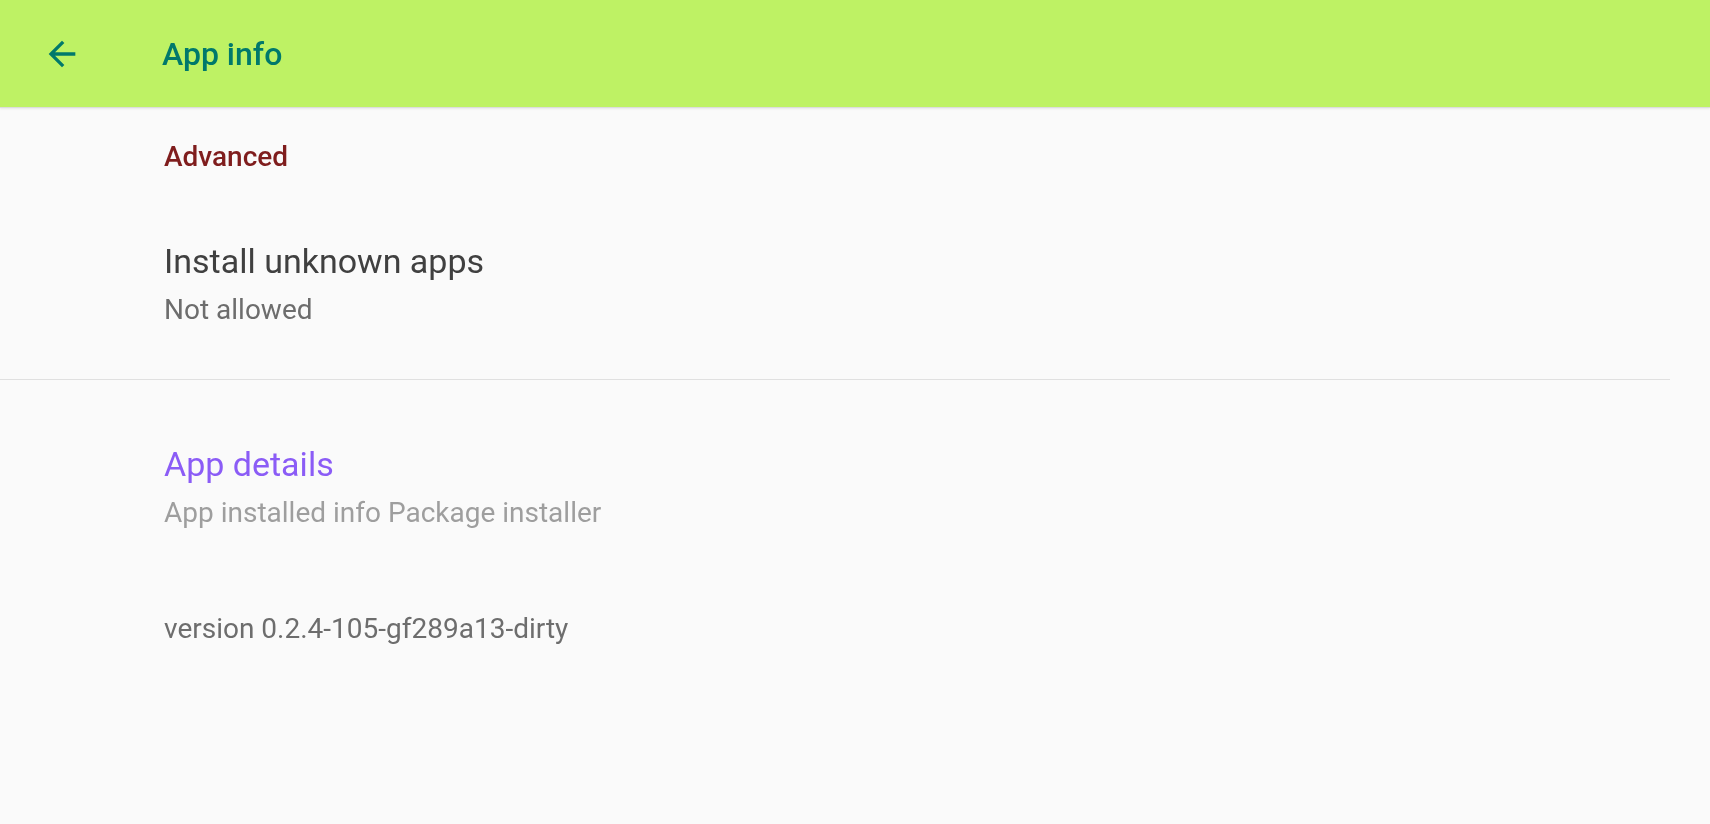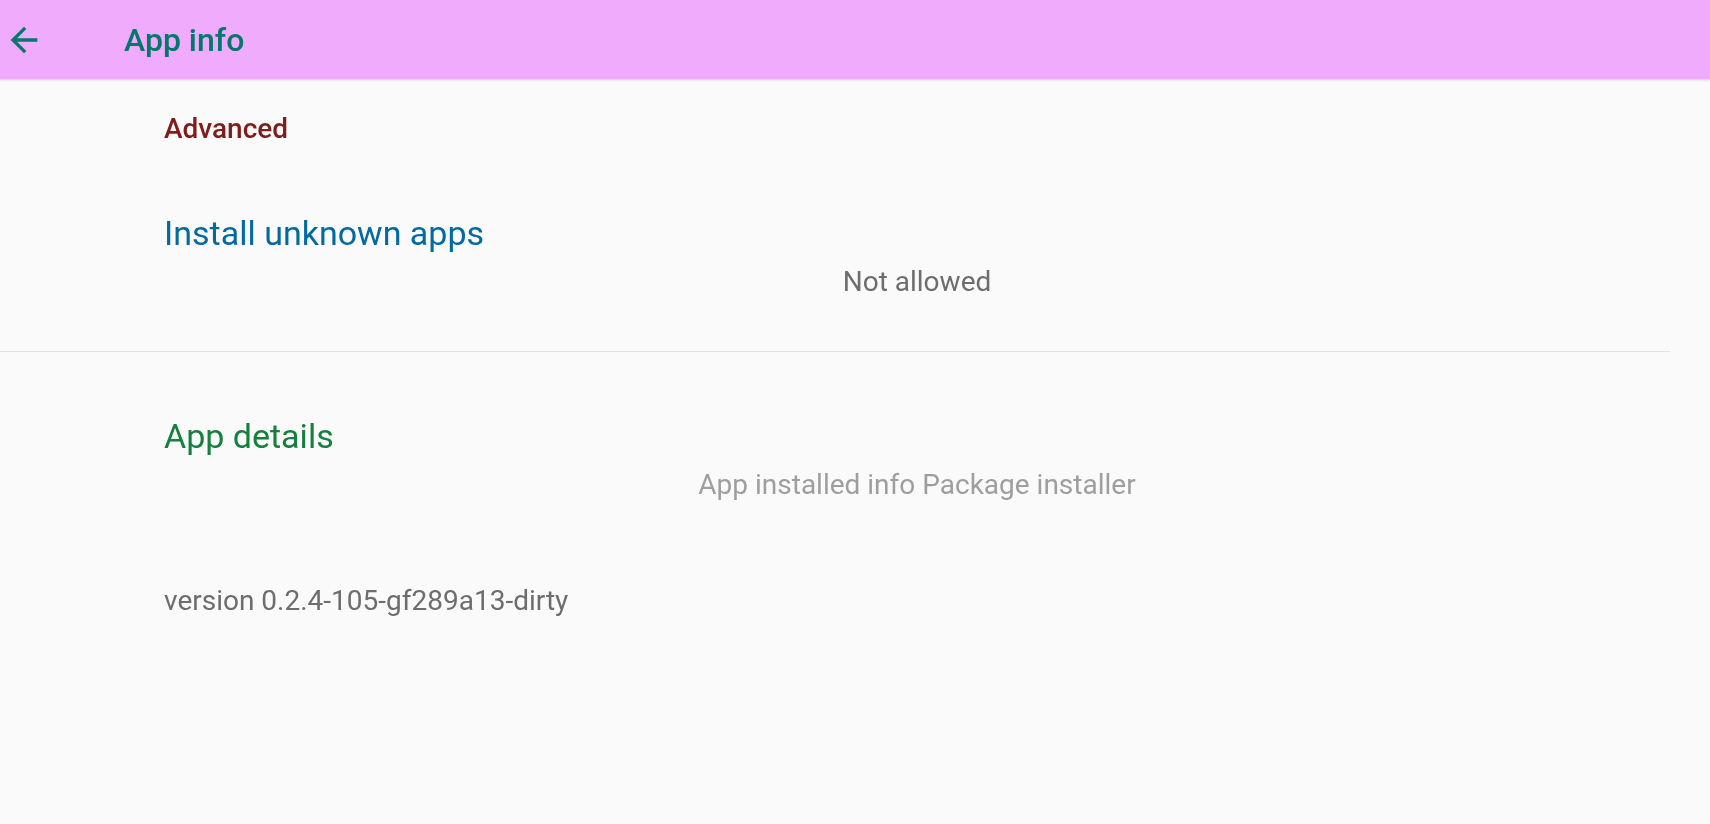--- a/index.html
+++ b/index.html
@@ -8,24 +8,25 @@
       box-sizing: border-box;
     }
     body {
       font-family: 'Roboto', -apple-system, BlinkMacSystemFont, 'Segoe UI', sans-serif;
       background: #fafafa;
       width: 1710px;
       height: 824px;
       overflow: hidden;
     }
     .header {
-      background: #f0abfc;
-      height: 80px;
+      background: #bef264;
+      height: 108px;
       display: flex;
       align-items: center;
+      padding-left: 38px;
       border-bottom: 1px solid #dcdcdc;
       box-shadow: 0 1px 2px rgba(0,0,0,0.08);
       position: relative;
       z-index: 2;
     }
     .back-arrow {
       width: 48px;
       height: 48px;
       display: flex;
       align-items: center;
@@ -71,35 +72,34 @@
     }
     .list-item.app-details {
       padding-top: 62px;
       padding-bottom: 36px;
     }
     .list-item.version {
       padding-top: 44px;
       padding-bottom: 30px;
     }
     .item-title {
-      color: #0369a1;
+      color: #404040;
       font-size: 34px;
       font-weight: 400;
       line-height: 1.3;
     }
     .item-title.disabled {
-      color: #15803d;
+      color: #8b5cf6;
     }
     .item-subtitle {
       color: #6d6d6d;
       font-size: 28px;
       font-weight: 400;
       margin-top: 8px;
       line-height: 1.35;
-      text-align: center;
     }
     .item-subtitle.disabled {
       color: #9e9e9e;
     }
     .divider {
       height: 1px;
       background: #e0e0e0;
       margin-left: -164px;
       margin-top: 8px;
     }

